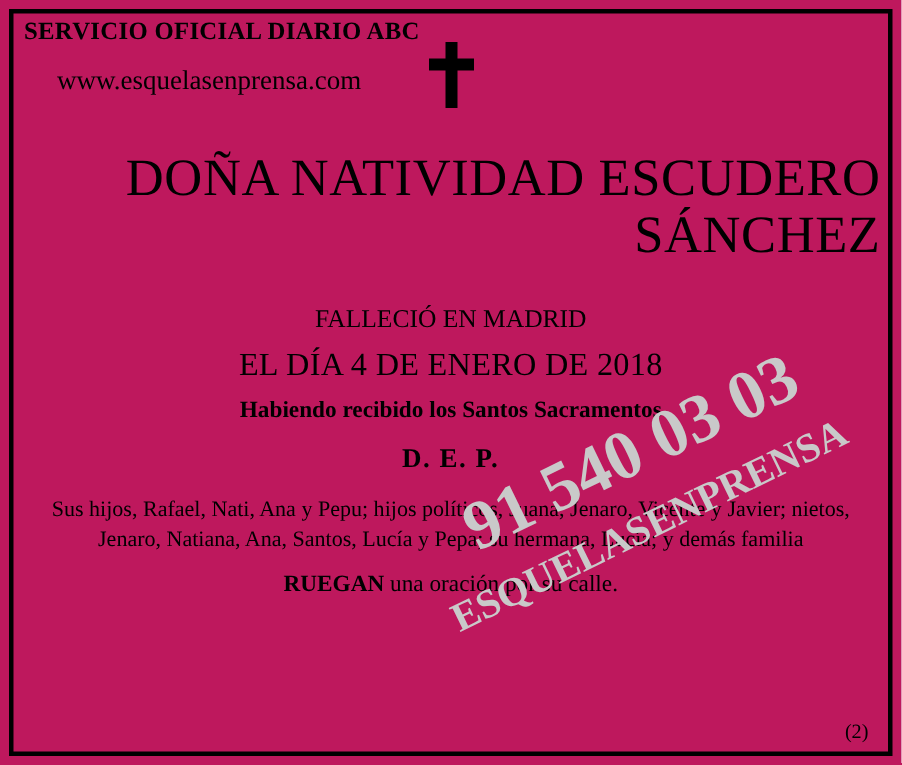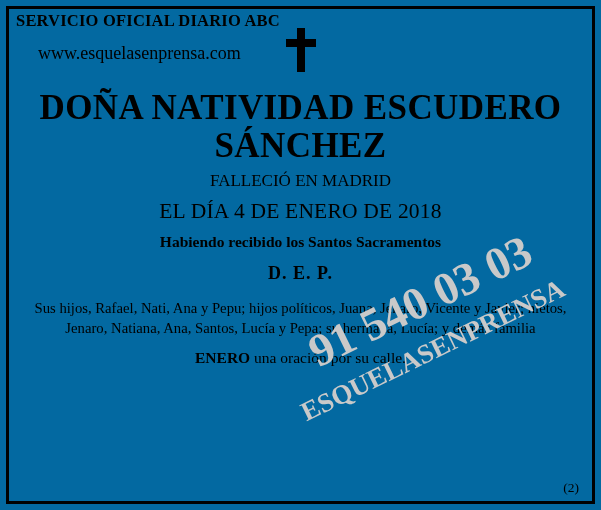--- a/index.html
+++ b/index.html
@@ -9,21 +9,21 @@
   }
   body {
     font-family: "Liberation Serif", serif;
     color: #000000;
   }
   .page {
     position: relative;
     width: 601px;
     height: 510px;
     box-sizing: border-box;
-    background: #0369a1;
+    background: #be185d;
     overflow: hidden;
   }
   .border-frame {
     position: absolute;
     left: 6px;
     top: 6px;
     right: 6px;
     bottom: 6px;
     border: 3px solid #000000;
     box-sizing: border-box;
@@ -85,35 +85,36 @@
   .cross .h {
     position: absolute;
     left: 0;
     top: 11px;
     width: 30px;
     height: 8px;
     background: #000;
   }
 
   .name {
-    margin-top: 24px;
-    font-family: "Liberation Serif", serif;
-    font-weight: bold;
+    margin-top: 35px;
+    font-family: "Liberation Serif", serif;
+    font-weight: normal;
     font-size: 35px;
     line-height: 1.08;
     letter-spacing: 0.4px;
+    text-align: right;
   }
   .widow {
     margin-top: 16px;
     font-weight: bold;
     font-size: 17.5px;
     letter-spacing: 0.2px;
   }
   .place {
-    margin-top: 6px;
+    margin-top: 27px;
     font-size: 17px;
   }
   .date {
     margin-top: 8px;
     font-size: 21.5px;
     letter-spacing: 0.2px;
   }
   .sacraments {
     margin-top: 9px;
     font-weight: bold;
@@ -203,21 +204,21 @@
         <div class="h"></div>
       </div>
     </div>
 
     <div class="name">DOÑA NATIVIDAD ESCUDERO SÁNCHEZ</div>
     <div class="place">FALLECIÓ EN MADRID</div>
     <div class="date">EL DÍA 4 DE ENERO DE 2018</div>
     <div class="sacraments">Habiendo recibido los Santos Sacramentos</div>
     <div class="dep">D. E. P.</div>
     <div class="family">Sus hijos, Rafael, Nati, Ana y Pepu; hijos políticos, Juana, Jenaro, Vicente y Javier; nietos, Jenaro, Natiana, Ana, Santos, Lucía y Pepa; su hermana, Lucía; y demás familia</div>
-    <div class="pray"><b>ENERO</b><span> una oración por su calle.</span></div>
+    <div class="pray"><b>RUEGAN</b><span> una oración por su calle.</span></div>
 
     <div class="page-num">(2)</div>
   </div>
 
   <div class="watermark">
     <div class="wm-line wm-phone">91 540 03 03</div>
     <div class="wm-line wm-site">ESQUELASENPRENSA</div>
   </div>
 
 </div>

